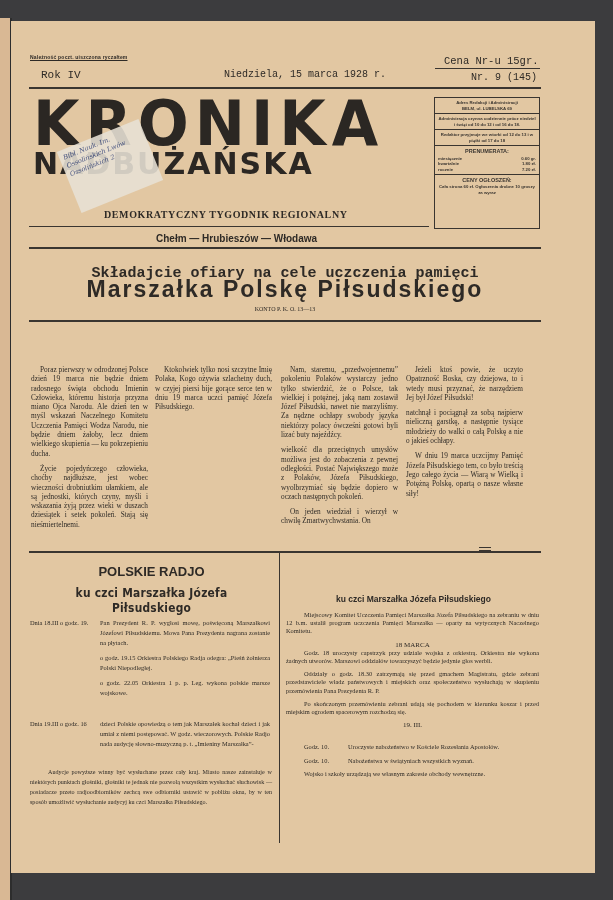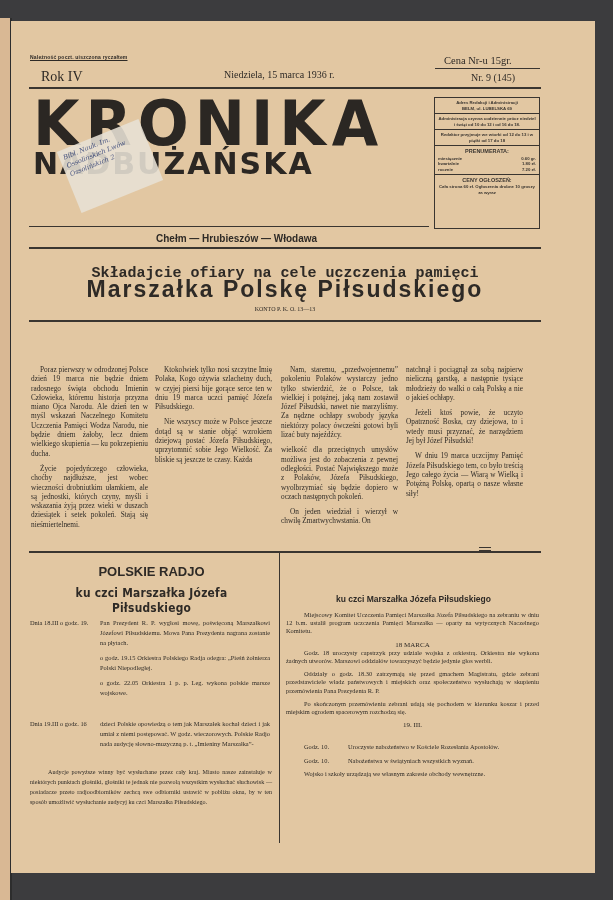--- a/index.html
+++ b/index.html
@@ -1,21 +1,21 @@
 <!DOCTYPE html>
 <html><head>
 <meta charset="utf-8">
 <style>
   html,body{margin:0;padding:0;}
   body{width:613px;height:900px;background:#3c3c3e;position:relative;overflow:hidden;font-family:"Liberation Serif",serif;color:#2e2a26;}
   .left-edge{position:absolute;left:0;top:18px;width:10px;height:882px;background:#d9b894;border-right:2px solid #2d2d2d;}
   .page{position:absolute;left:11px;top:21px;width:584px;height:852px;background:#e2c7a2;}
   .abs{position:absolute;}
   .tiny{font-family:"Liberation Sans",sans-serif;font-size:5px;font-weight:bold;text-decoration:underline;letter-spacing:.2px;}
-  .hdr{font-family:Liberation Serif, serif;font-size:11px;}
+  .hdr{font-family:Liberation Mono, monospace;font-size:11px;}
   .rule{position:absolute;background:#3a3530;}
   .logo-big{font-family:"DejaVu Sans",sans-serif;font-weight:bold;color:#2b2723;letter-spacing:6px;line-height:1;}
   .box{position:absolute;border:1px solid #3a3530;font-family:"Liberation Sans",sans-serif;font-size:4.3px;font-weight:bold;text-align:center;line-height:1.3;color:#3a3530;}
   .box .sec{border-bottom:1px solid #3a3530;padding:2px 3px;}
   .box .sec:last-child{border-bottom:none;}
   .box .row{display:flex;justify-content:space-between;text-align:left;}
   .stamp{position:absolute;left:55px;top:112px;width:88px;height:66px;background:#e8e2d6;opacity:.88;transform:rotate(-22deg);font-family:"DejaVu Serif",serif;font-style:italic;font-size:6.5px;color:#3a4a80;padding:4px;box-sizing:border-box;line-height:1.4;}
   .col{position:absolute;font-size:7.3px;line-height:9.3px;text-align:justify;}
   .col p{margin:0 0 6px 0;text-indent:9px;}
   .center{text-align:center;}
@@ -24,30 +24,31 @@
   .prog p{margin:0 0 5px 0;text-indent:18px;}
 </style>
 </head>
 <body>
 
 <div class="left-edge"></div>
 
 <div class="page">
 
   <div class="abs tiny" style="left:19px;top:33px;">Należność poczt. uiszczona ryczałtem</div>
-  <div class="abs hdr" style="left:30px;top:48px;font-size:14px;">Rok IV</div>
-  <div class="abs hdr" style="left:213px;top:48px;font-size:10px;">Niedziela, 15 marca 1936 r.</div>
+  <div class="abs hdr" style="left:30px;top:48px;font-size:11px;">Rok IV</div>
+  <div class="abs hdr" style="left:213px;top:48px;font-size:10px;">Niedziela, 15 marca 1928 r.</div>
   <div class="abs hdr" style="left:433px;top:34px;font-size:10.5px;">Cena Nr-u 15gr.</div>
   <div class="rule" style="left:424px;top:47px;width:105px;height:1px;"></div>
   <div class="abs hdr" style="left:460px;top:51px;font-size:10px;">Nr. 9 (145)</div>
   <div class="rule" style="left:18px;top:66px;width:512px;height:2px;"></div>
 
   <div class="abs logo-big" style="left:22px;top:72px;font-size:60px;transform:scaleY(1.05);">KRONIKA</div>
   <div class="abs logo-big" style="left:22px;top:128px;font-size:30px;letter-spacing:2px;">NADBUŻAŃSKA</div>
   <div class="stamp">Bibl. Nauk. Im. Ossolińskich Lwów Ossolińskich 2</div>
+  <div class="abs" style="left:93px;top:188px;font-size:10px;font-weight:bold;letter-spacing:.6px;">DEMOKRATYCZNY TYGODNIK REGIONALNY</div>
   <div class="rule" style="left:18px;top:205px;width:400px;height:1px;"></div>
   <div class="abs" style="left:145px;top:212px;font-family:'Liberation Sans',sans-serif;font-weight:bold;font-size:10px;">Chełm — Hrubieszów — Włodawa</div>
   <div class="rule" style="left:18px;top:226px;width:512px;height:2px;"></div>
 
   <div class="box" style="left:423px;top:76px;width:104px;height:130px;">
     <div class="sec">
       <div>Adres Redakcji i Administracji</div>
       <div>BELM, ul. LUBELSKA 69</div>
     </div>
     <div class="sec">Administracja czynna codziennie prócz niedziel i świąt od 10 do 12 i od 16 do 18.</div>
@@ -78,30 +79,29 @@
   <div class="abs center" style="left:18px;width:512px;top:285px;font-size:6px;">KONTO P. K. O. 13—13</div>
   <div class="rule" style="left:18px;top:299px;width:512px;height:2px;"></div>
 
 
   <div class="col" style="left:20px;top:344px;width:117px;">
     <p>Poraz pierwszy w odrodzonej Polsce dzień 19 marca nie będzie dniem radosnego święta obchodu Imienin Człowieka, któremu historja przyzna miano Ojca Narodu. Ale dzień ten w myśl wskazań Naczelnego Komitetu Uczczenia Pamięci Wodza Narodu, nie będzie dniem żałoby, lecz dniem wielkiego skupienia — ku pokrzepieniu ducha.</p>
     <p>Życie pojedyńczego człowieka, choćby najdłuższe, jest wobec wieczności drobniutkim ułamkiem, ale są jednostki, których czyny, myśli i wskazania żyją przez wieki w duszach dziesiątek i setek pokoleń. Stają się nieśmiertelnemi.</p>
   </div>
   <div class="col" style="left:144px;top:344px;width:117px;">
     <p>Ktokolwiek tylko nosi szczytne Imię Polaka, Kogo ożywia szlachetny duch, w czyjej piersi bije gorące serce ten w dniu 19 marca uczci pamięć Józefa Piłsudskiego.</p>
-    <p>Nie wszyscy może w Polsce jeszcze dotąd są w stanie objąć wzrokiem dziejową postać Józefa Piłsudskiego, uprzytomnić sobie Jego Wielkość. Za bliskie są jeszcze te czasy. Każda</p>
   </div>
   <div class="col" style="left:270px;top:344px;width:117px;">
     <p>Nam, staremu, „przedwojennemu” pokoleniu Polaków wystarczy jedno tylko stwierdzić, że o Polsce, tak wielkiej i potężnej, jaką nam zostawił Józef Piłsudski, nawet nie marzyliśmy. Za nędzne ochłapy swobody języka niektórzy polacy ówcześni gotowi byli lizać buty najeźdźcy.</p>
     <p style="text-indent:0">wielkość dla przeciętnych umysłów możliwa jest do zobaczenia z pewnej odległości. Postać Największego może z Polaków, Józefa Piłsudskiego, wyolbrzymiać się będzie dopiero w oczach następnych pokoleń.</p>
     <p>On jeden wiedział i wierzył w chwilę Zmartwychwstania. On</p>
   </div>
   <div class="col" style="left:395px;top:344px;width:117px;">
+    <p>Jeżeli ktoś powie, że uczyto Opatrzność Boska, czy dziejowa, to i wtedy musi przyznać, że narzędziem Jej był Józef Piłsudski!</p>
     <p style="text-indent:0">natchnął i pociągnął za sobą najpierw nieliczną garstkę, a następnie tysiące młodzieży do walki o całą Polskę a nie o jakieś ochłapy.</p>
-    <p>Jeżeli ktoś powie, że uczyto Opatrzność Boska, czy dziejowa, to i wtedy musi przyznać, że narzędziem Jej był Józef Piłsudski!</p>
     <p>W dniu 19 marca uczcijmy Pamięć Józefa Piłsudskiego tem, co było treścią Jego całego życia — Wiarą w Wielką i Potężną Polskę, opartą o nasze własne siły!</p>
   </div>
   <div class="rule" style="left:468px;top:526px;width:12px;height:1px;"></div>
   <div class="rule" style="left:468px;top:529px;width:12px;height:1px;"></div>
 
   <div class="rule" style="left:18px;top:530px;width:512px;height:2px;"></div>
   <div class="rule" style="left:268px;top:532px;width:1px;height:290px;"></div>
 
   <div class="abs center" style="left:18px;width:245px;top:543px;font-family:'Liberation Sans',sans-serif;font-weight:bold;font-size:13px;">POLSKIE RADJO</div>
   <div class="abs center" style="left:18px;width:245px;top:564px;font-family:'DejaVu Sans',sans-serif;font-weight:bold;font-size:13px;transform:scaleX(.82);transform-origin:center;letter-spacing:.3px;">ku czci Marszałka Józefa Piłsudskiego</div>

